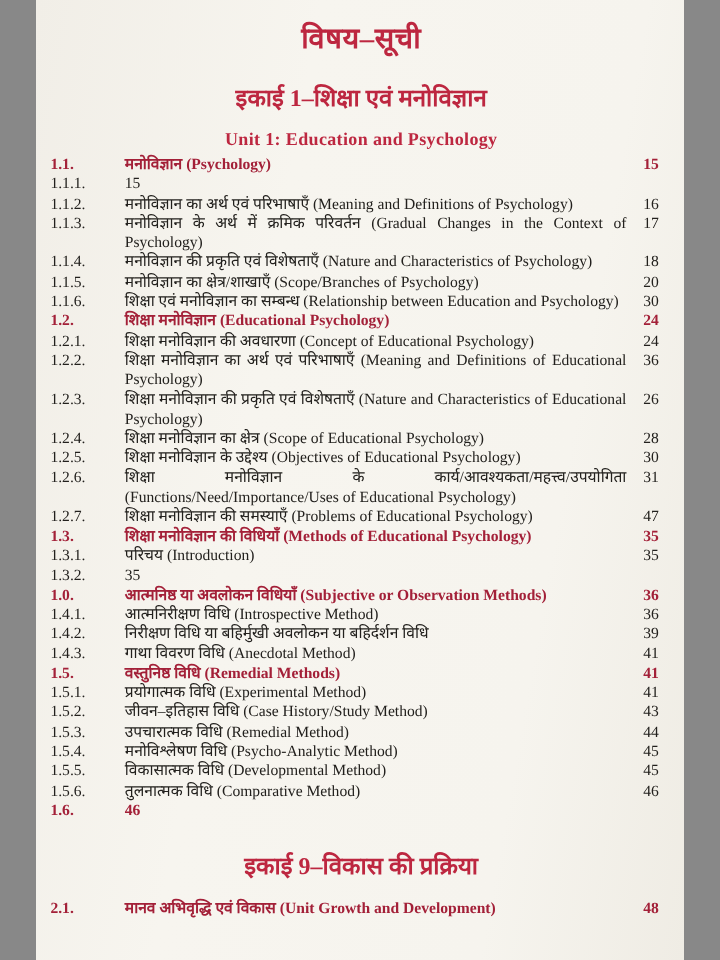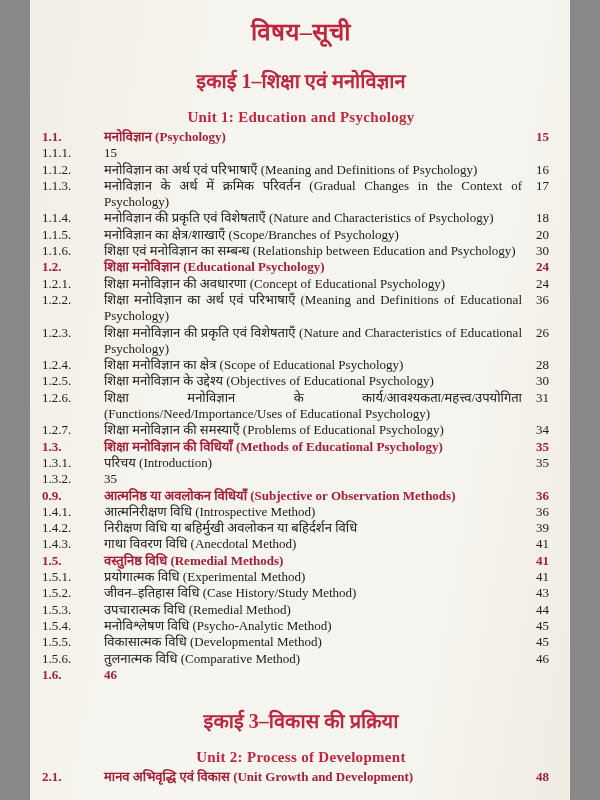--- a/index.html
+++ b/index.html
@@ -156,42 +156,42 @@
 
   <div class="toc-row sub">
     <span class="num">1.2.6.</span>
     <span class="text">शिक्षा मनोविज्ञान के कार्य/आवश्यकता/महत्त्व/उपयोगिता (Functions/Need/Importance/Uses of Educational Psychology)</span>
     <span class="pg">31</span>
   </div>
 
   <div class="toc-row sub">
     <span class="num">1.2.7.</span>
     <span class="text">शिक्षा मनोविज्ञान की समस्याएँ (Problems of Educational Psychology)</span>
-    <span class="pg">34</span>
+    <span class="pg">47</span>
   </div>
 
   <div class="toc-row section">
     <span class="num">1.3.</span>
     <span class="text">शिक्षा मनोविज्ञान की विधियाँ (Methods of Educational Psychology)</span>
     <span class="pg">35</span>
   </div>
 
   <div class="toc-row sub">
     <span class="num">1.3.1.</span>
     <span class="text">परिचय (Introduction)</span>
     <span class="pg">35</span>
   </div>
 
   <div class="toc-row sub">
     <span class="num">1.3.2.</span>
     <span class="pg">35</span>
   </div>
 
   <div class="toc-row section">
-    <span class="num">0.9.</span>
+    <span class="num">1.0.</span>
     <span class="text">आत्मनिष्ठ या अवलोकन विधियाँ (Subjective or Observation Methods)</span>
     <span class="pg">36</span>
   </div>
 
   <div class="toc-row sub">
     <span class="num">1.4.1.</span>
     <span class="text">आत्मनिरीक्षण विधि (Introspective Method)</span>
     <span class="pg">36</span>
   </div>
 
@@ -250,22 +250,21 @@
   </div>
 
   <div class="toc-row section">
     <span class="num">1.6.</span>
     <span class="pg">46</span>
   </div>
 </div>
   </section>
 
   <section class="unit">
-    <h2 class="unit-hi">इकाई 3–विकास की प्रक्रिया</h2>
-    <h3 class="unit-en">Unit 2: Process of Development</h3>
+    <h2 class="unit-hi">इकाई 9–विकास की प्रक्रिया</h2>
     <div class="entries">
   <div class="toc-row section">
     <span class="num">2.1.</span>
     <span class="text">मानव अभिवृद्धि एवं विकास (Unit Growth and Development)</span>
     <span class="pg">48</span>
   </div>
 </div>
   </section>
 </div>
 </div>

